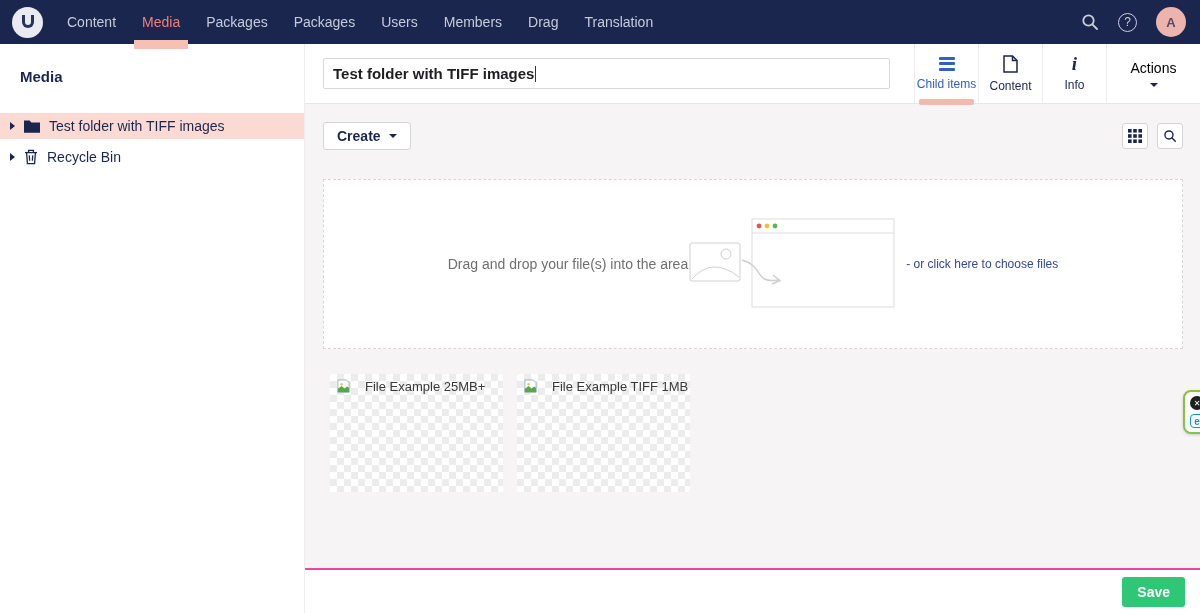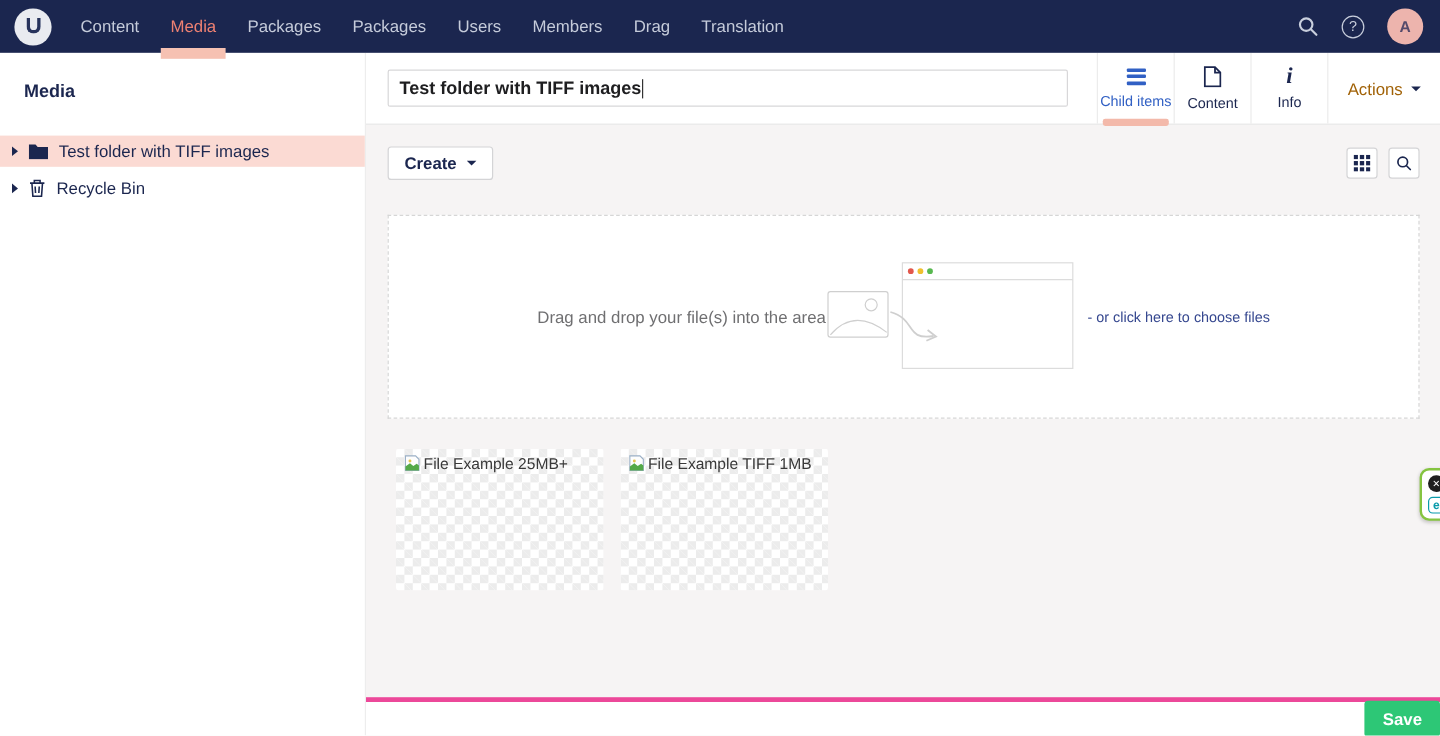--- a/index.html
+++ b/index.html
@@ -32,21 +32,21 @@
   
   .editor-header { height:60px; background:#fff; border-bottom:1px solid #e7e7e7; display:flex; align-items:stretch; flex:none; }
   .title-wrap { flex:1; display:flex; align-items:center; padding-left:18px; }
   .title-input { width:567px; height:31px; border:1px solid #d8d7d9; border-radius:2px; display:flex; align-items:center; padding:0 9px; font-weight:bold; font-size:15px; color:#1e1e20; background:#fff; cursor:text; }
   .caret-bar { width:1px; height:16px; background:#333; margin-left:1px; }
   .tabs { display:flex; margin-left:auto; }
   .tab { width:64px; border-left:1px solid #ececec; display:flex; flex-direction:column; align-items:center; justify-content:center; gap:6px; position:relative; color:#1b264f; cursor:pointer; }
   .tab-label { font-size:12px; }
   .tab.active { color:#3160c4; }
   .tab.active::after { content:""; position:absolute; bottom:-2px; left:4px; right:4px; height:6px; background:#f3b9aa; border-radius:2px; }
-  .tab-actions { width:94px; border-left:1px solid #ececec; display:flex; align-items:center; justify-content:center; gap:7px; color:#a16207; font-size:14px; cursor:pointer; }
+  .tab-actions { width:94px; border-left:1px solid #ececec; display:flex; align-items:center; justify-content:center; gap:7px; color:#000000; font-size:14px; cursor:pointer;flex-direction:column; }
   .hamburger { display:flex; flex-direction:column; gap:2.5px; }
   .hamburger i { width:16px; height:3px; background:currentColor; border-radius:1px; }
   .info-glyph { font-family:"Liberation Serif", serif; font-style:italic; font-weight:bold; font-size:19px; line-height:16px; }
   .caret-down { width:0; height:0; border-top:4.5px solid #1b264f; border-left:4px solid transparent; border-right:4px solid transparent; }
 
   
   .workspace { flex:1; padding:18px 17px 0 18px; overflow:hidden; }
   .toolbar { display:flex; align-items:center; margin-bottom:29px;gap:48px; }
   .btn-create { background:#fff; border:1px solid #d4d4d6; border-radius:3px; padding:0 13px; height:28px; display:flex; align-items:center; gap:8px; color:#1b264f; font-size:14px; font-weight:bold; cursor:pointer; }
   .toolbar-right { margin-left:auto; display:flex; gap:9px; }
@@ -56,24 +56,24 @@
   .dz-headline { color:#6f6f71; font-size:14px; }
   .dz-illustration { margin:7px 0 5px; }
   .dz-choose { color:#35478f; font-size:12px; cursor:pointer; }
 
   .media-grid { display:flex; gap:14px; margin:25px 0 0 7px; }
   .media-card { width:173px; height:118px; border-radius:2px; padding:5px 0 0 6px; cursor:pointer;
     background-color:#fff;
     background-image:linear-gradient(45deg,#ececec 25%,transparent 25%,transparent 75%,#ececec 75%),
                      linear-gradient(45deg,#ececec 25%,transparent 25%,transparent 75%,#ececec 75%);
     background-size:14px 14px; background-position:0 0,7px 7px; }
-  .broken-img { display:flex; align-items:flex-start; gap:2px; color:#393939; font-size:13px; line-height:15px; }
-
-  
-  .footerbar { height:32px; flex:none; background:#fff; border-top:4px solid #ec4899; display:flex; align-items:center; justify-content:flex-end; }
+  .broken-img { display:flex; align-items:flex-start; gap:14px; color:#393939; font-size:13px; line-height:15px; }
+
+  
+  .footerbar { height:45px; flex:none; background:#fff; border-top:2px solid #ec4899; display:flex; align-items:center; justify-content:flex-end; padding-right:15px; }
   .btn-save { background:#2dc776; color:#fff; font-weight:bold; font-size:14px; border:none; border-radius:3px; padding:7px 15px; font-family:"Liberation Sans",sans-serif; cursor:pointer; }
 
   
   .extension-widget { position:absolute; top:390px; right:-11px; background:#fff; border:2px solid #85c440; border-radius:8px; padding:4px 5px; display:flex; flex-direction:column; gap:4px; align-items:flex-start; z-index:10; box-shadow:0 1px 3px rgba(0,0,0,.18); }
   .ext-close { width:14px; height:14px; border-radius:50%; background:#1f1f1f; color:#fff; font-size:8px; display:flex; align-items:center; justify-content:center; cursor:pointer; }
   .ext-logo { width:14px; height:14px; border:1.6px solid #0a9bab; border-radius:4px; color:#0a9bab; font-weight:bold; font-size:10px; display:flex; align-items:center; justify-content:center; cursor:pointer; }
 </style>
 </head>
 <body>
 

